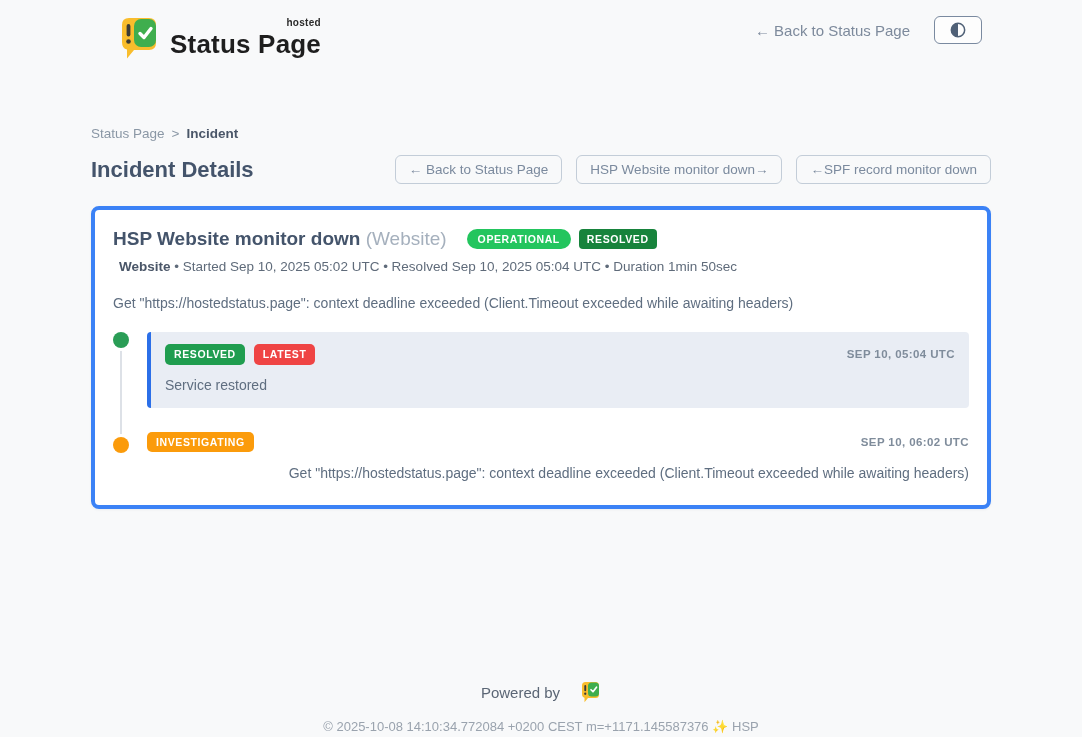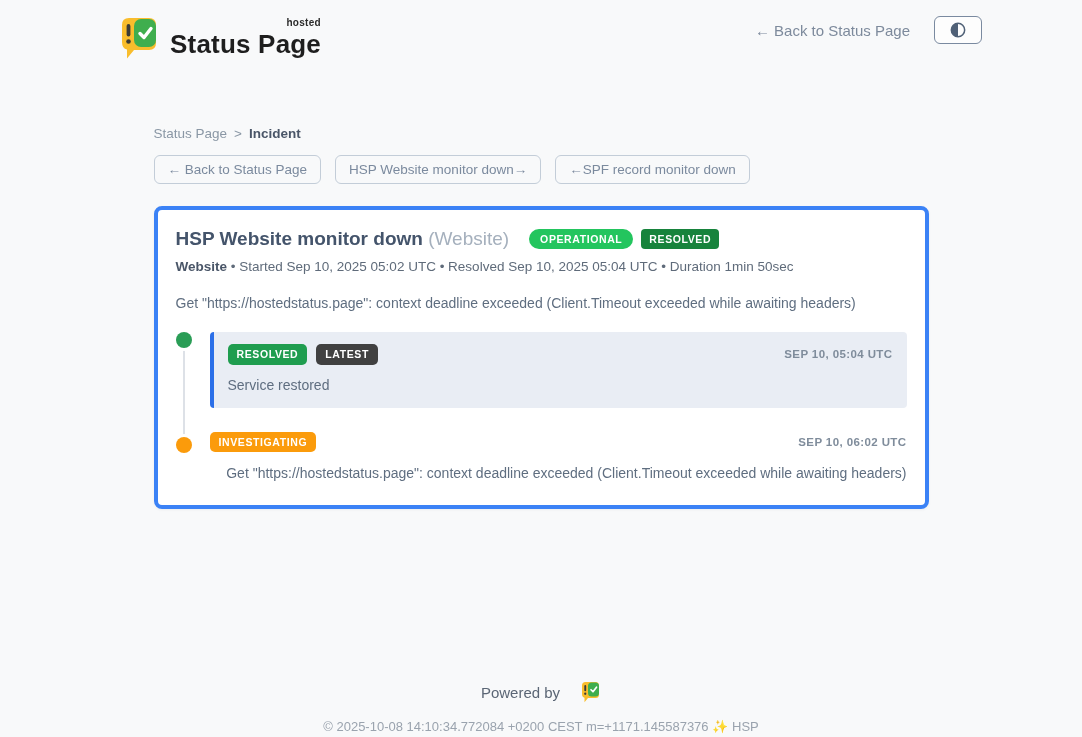--- a/index.html
+++ b/index.html
@@ -23,21 +23,21 @@
   }
   .logo-text { font-size:26px; font-weight:bold; color:#1e1e1e; letter-spacing:.2px; }
   .header-right { display:flex; align-items:center; gap:24px; }
   .back-link { font-size:15px; color:#7d8a9c; text-decoration:none; cursor:pointer; }
   .theme-toggle {
     width:48px; height:28px; background:#fdfdfd;
     border:1px solid #7a8aa0; border-radius:6px;
     display:flex; align-items:center; justify-content:center; cursor:pointer;
   }
   
-  .container { width:775px; margin:62px auto 0; }
+  .container { width:900px; margin:62px auto 0; }
   .breadcrumb { font-size:13.5px; color:#8a97a5; }
   .breadcrumb .sep { margin:0 7px; }
   .breadcrumb .current { color:#4a5668; font-weight:bold; }
   .title-row {
     display:flex; justify-content:space-between; align-items:center;
     margin-top:14px;
   }
   .title-row h1 { font-size:22px; font-weight:bold; color:#44546b; }
   .nav-buttons { display:flex; gap:14px; }
   .nav-buttons button {
@@ -54,21 +54,21 @@
   }
   .card-title-row { display:flex; align-items:center; gap:8px; }
   .card-title { font-size:19px; font-weight:bold; color:#44546b; }
   .card-title .component { color:#a5b0bd; font-weight:normal; }
   .badge {
     display:inline-block; color:#fff; font-weight:bold;
     font-size:10.5px; letter-spacing:.6px; line-height:1;
   }
   .badge.pill { border-radius:999px; padding:5px 11px; margin-left:12px; }
   .badge.rect { border-radius:4px; padding:5px 8px; }
-  .meta { margin-top:9px; font-size:13.5px; color:#5f6b7a; }
+  .meta { margin-top:9px; font-size:13.5px; color:#5f6b7a;margin-left:6px; }
   .meta b { color:#4a5668; }
   .description { margin-top:21px; font-size:14px; color:#5f6e80; }
   
   .timeline { position:relative; margin-top:21px; padding-left:0; }
   .tl-line {
     position:absolute; left:7px; top:16px; bottom:38px;
     width:2px; background:#dde1e7;
   }
   .tl-entry { display:flex; align-items:flex-start; position:relative; }
   .tl-entry + .tl-entry { margin-top:24px;text-align:right; }
@@ -129,20 +129,21 @@
   </div>
 </div>
 
 <div class="container">
 
   <nav class="breadcrumb">
     <span>Status Page</span><span class="sep">&gt;</span><span class="current">Incident</span>
   </nav>
 
   <div class="title-row">
+    <h1>Incident Details</h1>
     <div class="nav-buttons">
       <button>← Back to Status Page</button>
       <button>HSP Website monitor down→</button>
       <button>←SPF record monitor down</button>
     </div>
   </div>
 
   <section class="card">
     <div class="card-title-row">
       <h2 class="card-title"><span>HSP Website monitor down</span> <span class="component">(Website)</span></h2>
@@ -155,21 +156,21 @@
     <p class="description">Get "https://hostedstatus.page": context deadline exceeded (Client.Timeout exceeded while awaiting headers)</p>
 
     <div class="timeline">
       <div class="tl-line"></div>
 
       <div class="tl-entry">
         <span class="dot" style="background-color: rgb(42, 157, 86);"></span>
         <div class="tl-box">
           <div class="tl-head">
             <span class="badge" style="background-color: rgb(31, 157, 79);">RESOLVED</span>
-            <span class="badge" style="background-color: #404040;">LATEST</span>
+            <span class="badge" style="background-color: #ef4444;">LATEST</span>
             <span class="ts">SEP 10, 05:04 UTC</span>
           </div>
           <p class="tl-msg">Service restored</p>
         </div>
       </div>
 
       <div class="tl-entry plain">
         <span class="dot" style="background-color: rgb(251, 155, 11);"></span>
         <div class="tl-content">
           <div class="tl-head">

